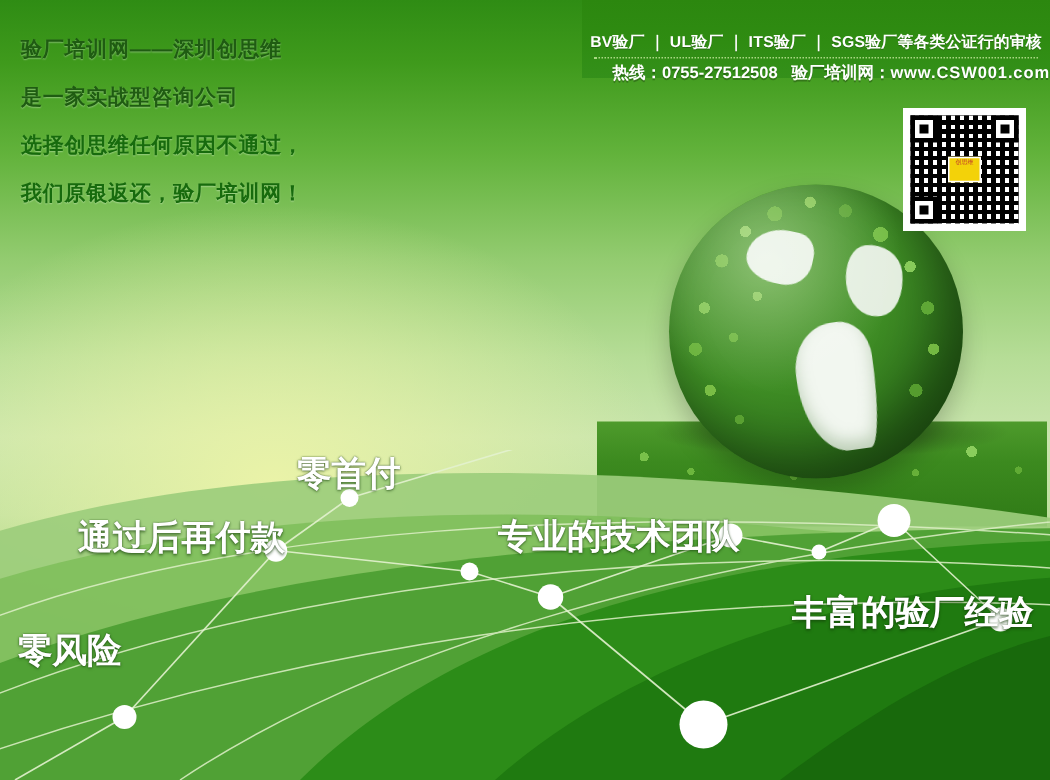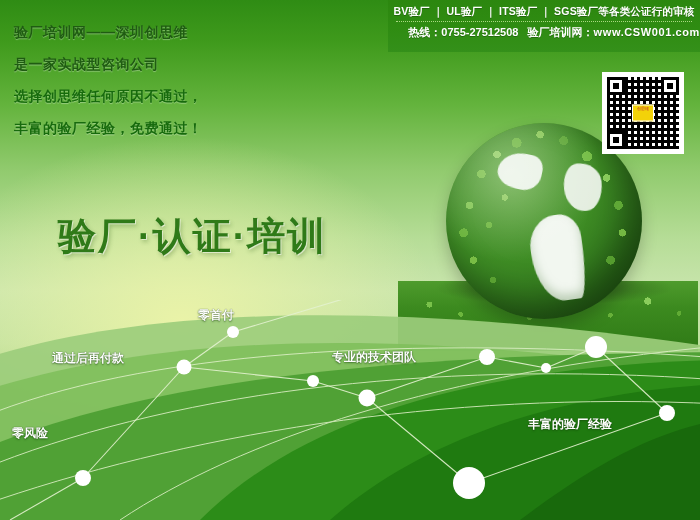--- a/index.html
+++ b/index.html
@@ -23,21 +23,21 @@
         #a9d483 74%,
         #8ec566 80%);
   }
 
   
   #header-block{
     position:absolute;left:388px;top:0;width:312px;height:52px;
     background:linear-gradient(180deg,#2c870f 0%,#2f8c12 55%,#34901a 100%);
     text-align:center;
     box-sizing:border-box;
-    padding-top:4px;
+    padding-top:21px;
   }
   #header-cert-line{
     color:#ffffff;font-size:10.5px;letter-spacing:.2px;line-height:15px;
     white-space:nowrap;font-weight:bold;
     text-shadow:0 1px 0 rgba(0,0,0,.25);
   }
   #header-divider{
     margin:2px 8px 2px 8px;height:0;
     border-top:1px dotted rgba(190,230,150,.85);
   }
@@ -162,37 +162,36 @@
     color:#2f7a18;letter-spacing:2px;white-space:nowrap;
     text-shadow:1px 1px 0 rgba(255,255,255,.55), 2px 3px 4px rgba(40,90,20,.30);
   }
 
   
   #bottom-art{position:absolute;left:0;top:300px;width:700px;height:220px;overflow:hidden;}
   #net-svg{position:absolute;left:0;top:0;width:700px;height:220px;}
 
   .node-label{
     position:absolute;color:#ffffff;font-weight:bold;white-space:nowrap;
-    font-size:12px;line-height:20px;
+    font-size:23px;line-height:20px;
     text-shadow:0 1px 2px rgba(20,60,10,.55), 0 0 1px rgba(20,60,10,.8);
   }
 </style>
 </head>
 <body>
 
 <div id="banner">
 
   <div id="headline">
     <div class="head-line">验厂培训网——深圳创思维</div>
     <div class="head-line">是一家实战型咨询公司</div>
     <div class="head-line accent">选择创思维任何原因不通过，</div>
-    <div class="head-line accent">丰富的验厂经验，免费通过！</div>
-  </div>
-
-  <div id="slogan">验厂·认证·培训</div>
+    <div class="head-line accent">我们原银返还，验厂培训网！</div>
+  </div>
+
 
   <div id="globe-wrap">
     <div id="globe-ground"></div>
     <div id="globe-sphere">
       <div id="globe-leaves"></div>
       <div class="cont" id="cont-na"></div>
       <div class="cont" id="cont-af"></div>
       <div class="cont" id="cont-sa"></div>
       <div id="globe-hilite"></div>
     </div>
@@ -258,16 +257,16 @@
         <circle cx="667" cy="113" r="8"></circle>
         <circle cx="83" cy="178" r="8"></circle>
         <circle cx="469" cy="183" r="16"></circle>
       </g>
     </svg>
   </div>
 
   <div class="node-label" style="left:198px;top:305px;">零首付</div>
   <div class="node-label" style="left:52px;top:348px;">通过后再付款</div>
   <div class="node-label" style="left:332px;top:347px;">专业的技术团队</div>
-  <div class="node-label" style="left:528px;top:398px;margin-top:16px;">丰富的验厂经验</div>
+  <div class="node-label" style="left:528px;top:398px;">丰富的验厂经验</div>
   <div class="node-label" style="left:12px;top:423px;">零风险</div>
 
 </div>
 
 </body></html>

